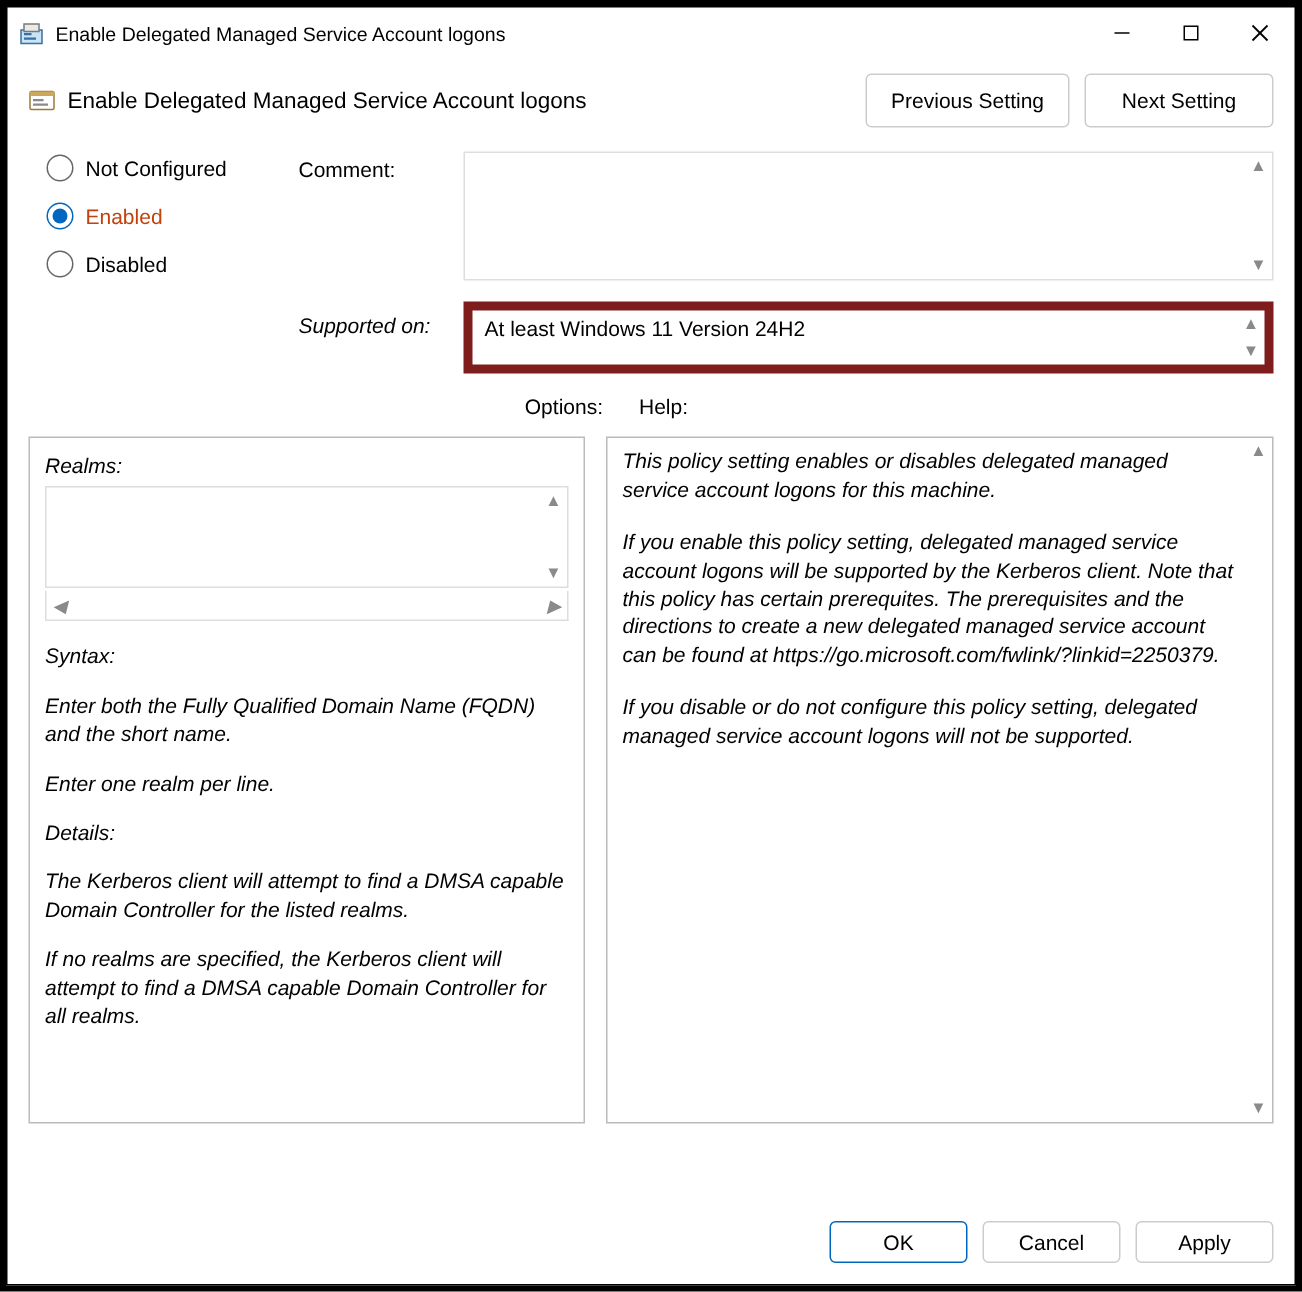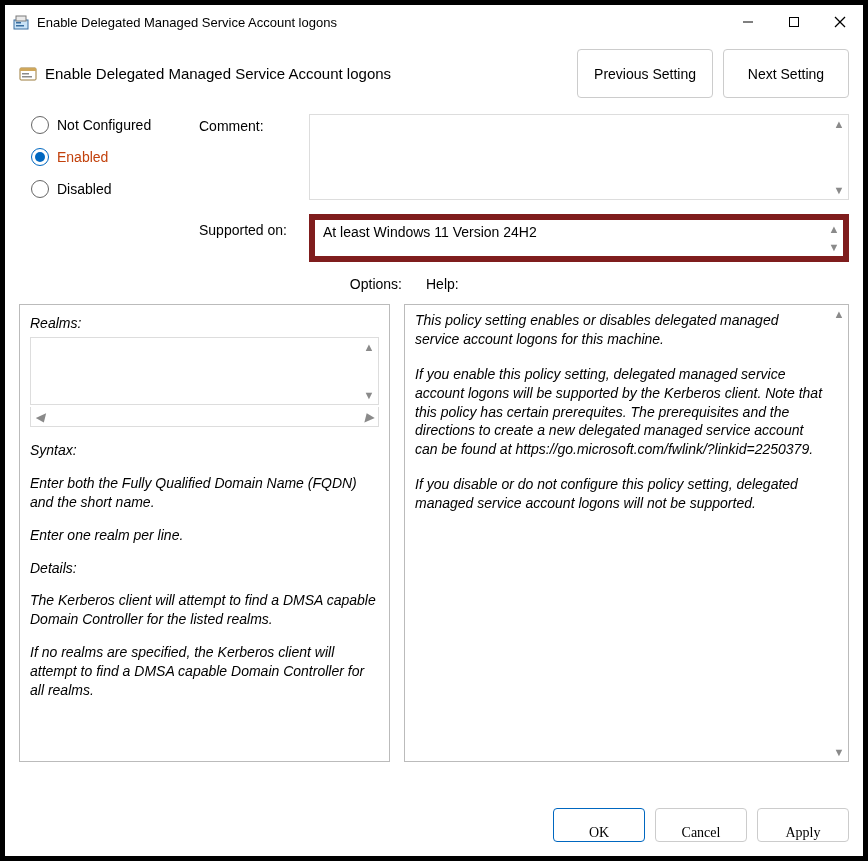--- a/index.html
+++ b/index.html
@@ -50,21 +50,21 @@
     padding: 10px 14px 12px 14px;
   }
   .header-row .hdr-icon {
     width: 18px; height: 18px; margin-right: 8px; flex:none;
   }
   .header-row .setting-name {
     font-size: 15px;
     flex: 1;
   }
   .nav-btn {
-    height: 49px;
+    height: 36px;
     min-width: 126px;
     border: 1px solid #ccc;
     border-radius: 4px;
     background: #fff;
     margin-left: 10px;
     font-family: inherit;
     font-size: 14px;
     padding: 0 16px;
     cursor: pointer;
   }
@@ -108,20 +108,21 @@
   }
   .radio-item.selected { color: #c2410c; }
 
   .lbl-comment {
     grid-column: 2; grid-row: 1;
     padding-top: 4px;
   }
   .lbl-supported {
     grid-column: 2; grid-row: 2;
     padding-top: 8px;
+    font-style: italic;
   }
   .comment-box {
     grid-column: 3; grid-row: 1;
     height: 86px;
     border: 1px solid #ddd;
     background: #fff;
     position: relative;
     margin-bottom: 14px;
   }
   .supported-box {
@@ -201,28 +202,28 @@
   .help-txt { margin-bottom: 16px; line-height: 1.35;}
 
   
   .bottom-bar {
     display: flex;
     justify-content: flex-end;
     padding: 12px 14px 14px 14px;
     gap: 10px;
   }
   .dlg-btn {
-    height: 18px;
+    height: 28px;
     min-width: 92px;
     border: 1px solid #ccc;
     border-radius: 4px;
     background: #fff;
-    font-family: Liberation Serif, serif;
-    font-size: 14px;
-    padding: 16px 18px;
+    font-family: Liberation Sans, sans-serif;
+    font-size: 14px;
+    padding: 0 18px;
     cursor: pointer;
   }
   .dlg-btn.default {
     border-color: #0067c0;
   }
 </style>
 </head>
 <body>
 
 <div class="window">

